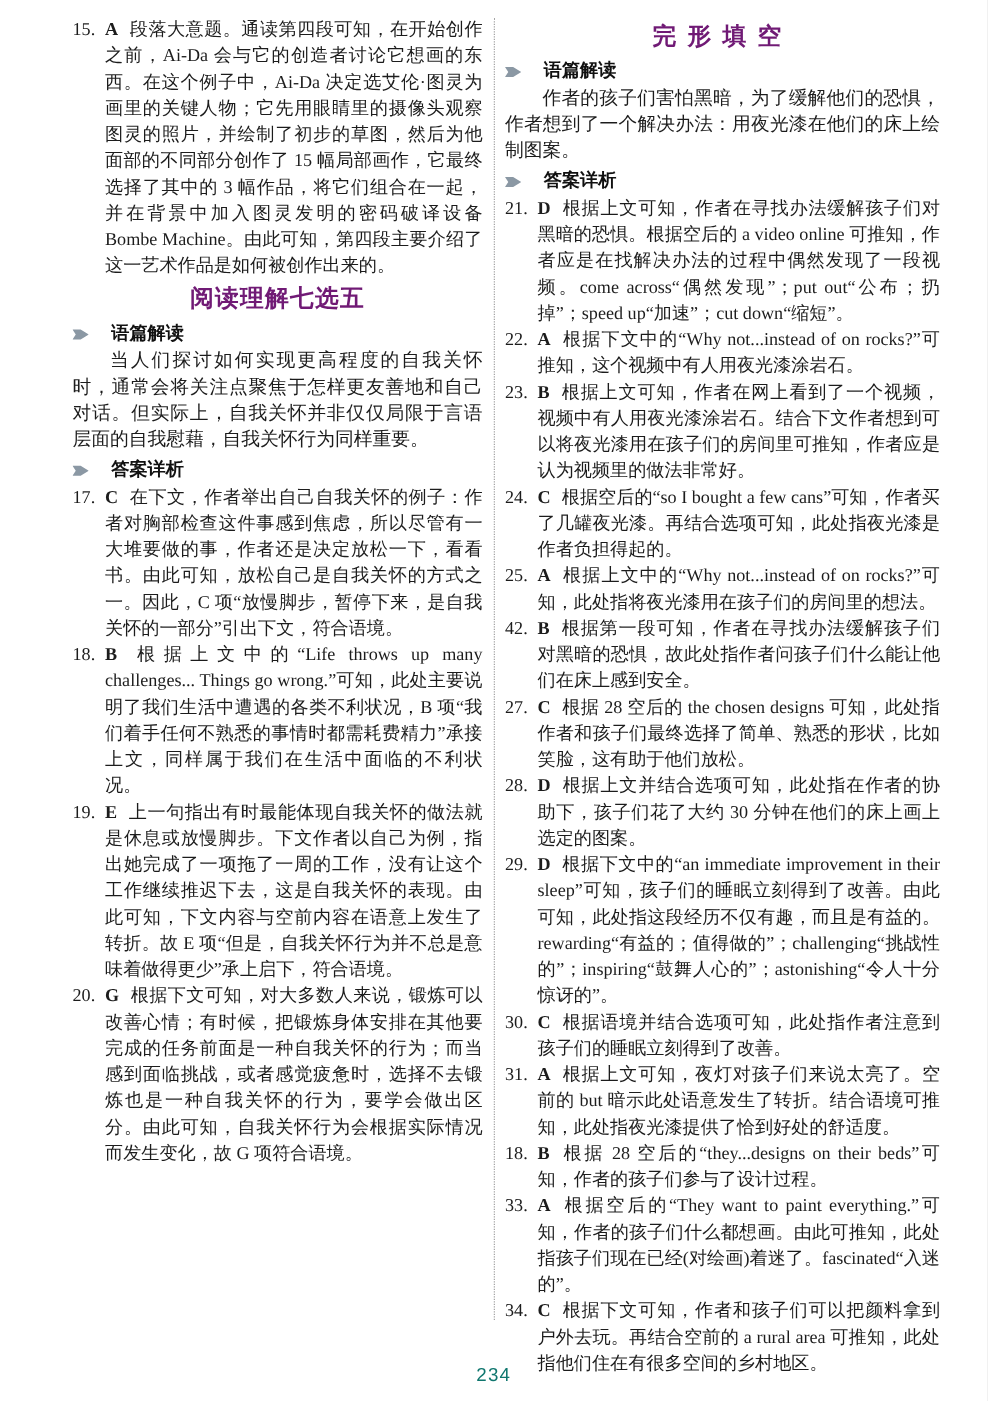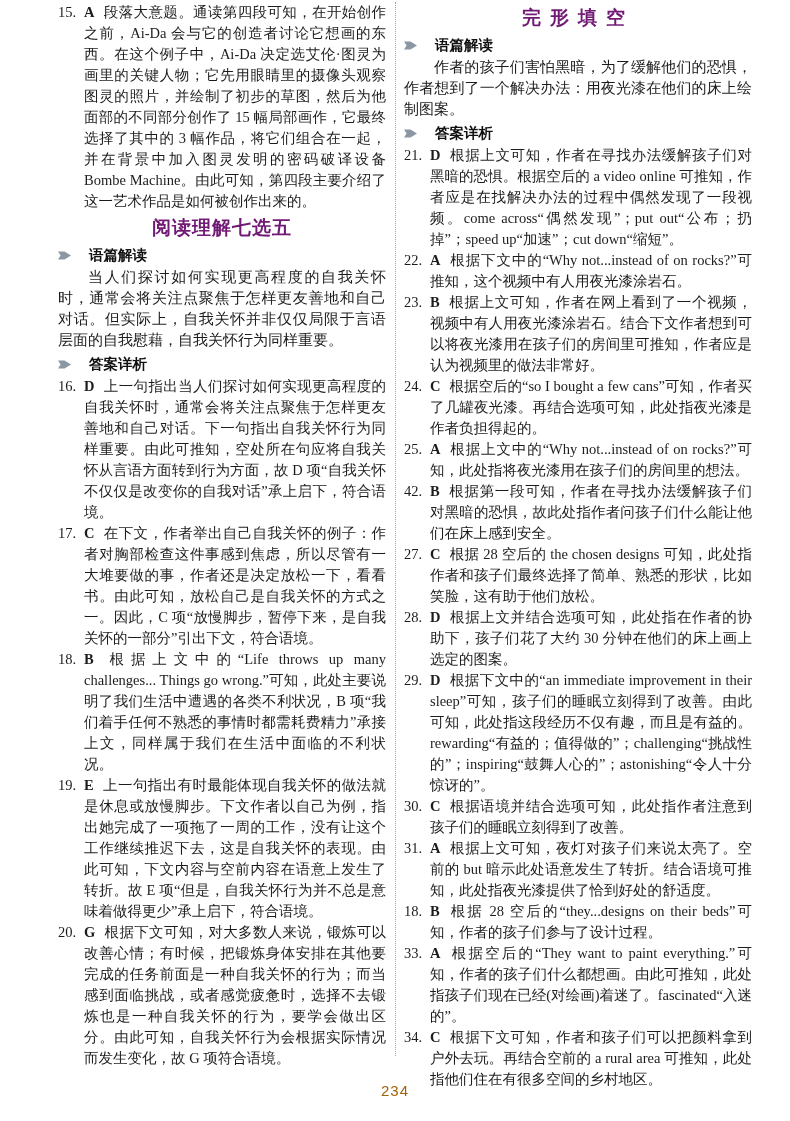--- a/index.html
+++ b/index.html
@@ -8,21 +8,21 @@
     width:790px;height:1121px;
     margin:0 auto;
     background:#ffffff;
     font-family:"Liberation Serif","DejaVu Serif",serif;
     color:#1c1c1c;
     overflow:hidden;
     box-sizing:border-box;
   }
   .columns{
     display:flex;
-    padding:2px 40px 0 58px;
+    padding:14px 40px 0 58px;
     box-sizing:border-box;
     height:1056px;
   }
   .col{flex:none;}
   .col.left{width:328px;}
   .col.right{width:348px;}
   .divider{
     flex:none;
     width:0;
     border-left:1px dotted #a5a5a5;
@@ -71,27 +71,27 @@
     position:absolute;
     left:0;top:0;
     white-space:nowrap;
   }
   .item .ans{
     font-weight:bold;
     margin-right:9px;
   }
   .footer{
     position:absolute;
-    left:0;bottom:22px;
+    left:0;bottom:12px;
     width:100%;
     text-align:center;
     font-family:"Liberation Sans","DejaVu Sans",sans-serif;
     font-size:15px;
     letter-spacing:1px;
-    color:#a16207;
+    color:#0f766e;
   }
 </style>
 </head>
 <body>
 
 <div class="page">
   <div class="columns">
 
     <div class="col left">
 
@@ -119,23 +119,20 @@
         <span class="icon">
           <svg width="13" height="11" viewBox="0 0 13 11">
               <path d="M0 1.5 h6.5 L13 5.5 L6.5 9.5 H0 L2.6 5.5 Z" fill="#8b98a4"></path>
             </svg>
         </span>
         <span>答案详析</span>
       </div>
 
       <div class="items">
 
-          <div class="item">
-            <span class="num">16.</span><span class="ans">D</span><span class="txt">上一句指出当人们探讨如何实现更高程度的自我关怀时，通常会将关注点聚焦于怎样更友善地和自己对话。下一句指出自我关怀行为同样重要。由此可推知，空处所在句应将自我关怀从言语方面转到行为方面，故 D 项“自我关怀不仅仅是改变你的自我对话”承上启下，符合语境。</span>
-          </div>
 
           <div class="item">
             <span class="num">17.</span><span class="ans">C</span><span class="txt">在下文，作者举出自己自我关怀的例子：作者对胸部检查这件事感到焦虑，所以尽管有一大堆要做的事，作者还是决定放松一下，看看书。由此可知，放松自己是自我关怀的方式之一。因此，C 项“放慢脚步，暂停下来，是自我关怀的一部分”引出下文，符合语境。</span>
           </div>
 
           <div class="item">
             <span class="num">18.</span><span class="ans">B</span><span class="txt">根据上文中的“Life throws up many challenges... Things go wrong.”可知，此处主要说明了我们生活中遭遇的各类不利状况，B 项“我们着手任何不熟悉的事情时都需耗费精力”承接上文，同样属于我们在生活中面临的不利状况。</span>
           </div>
 
           <div class="item">

